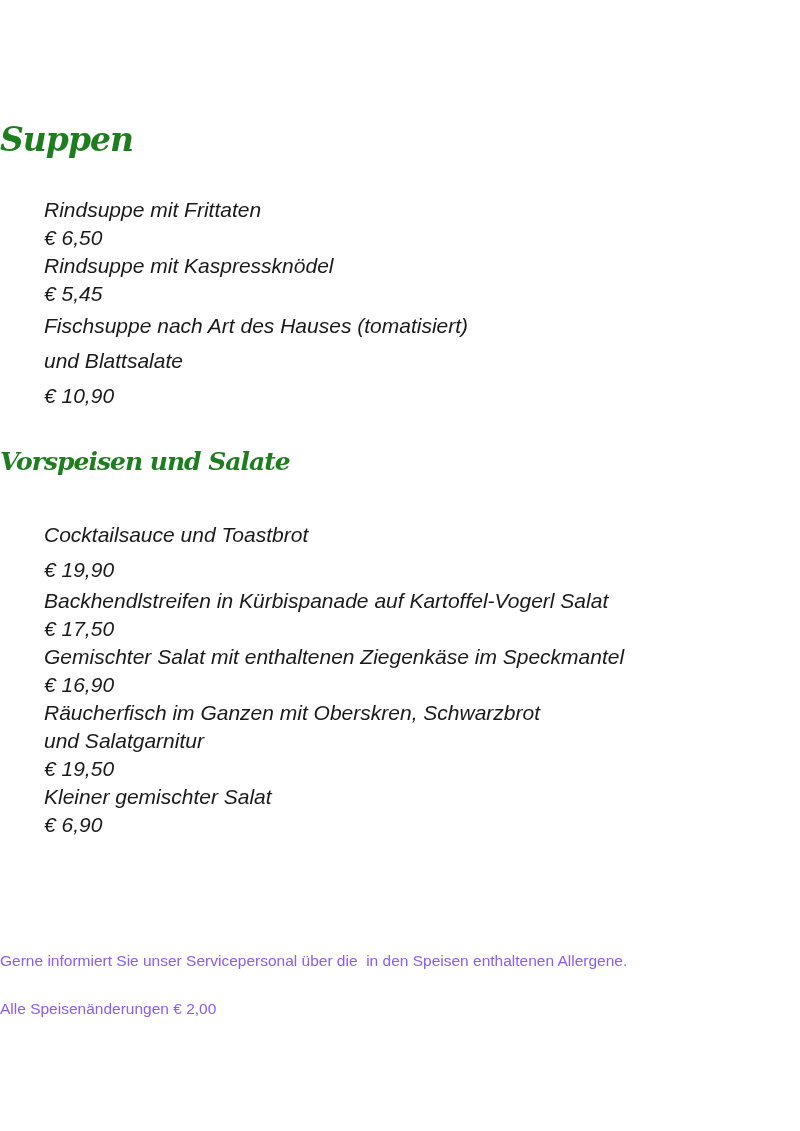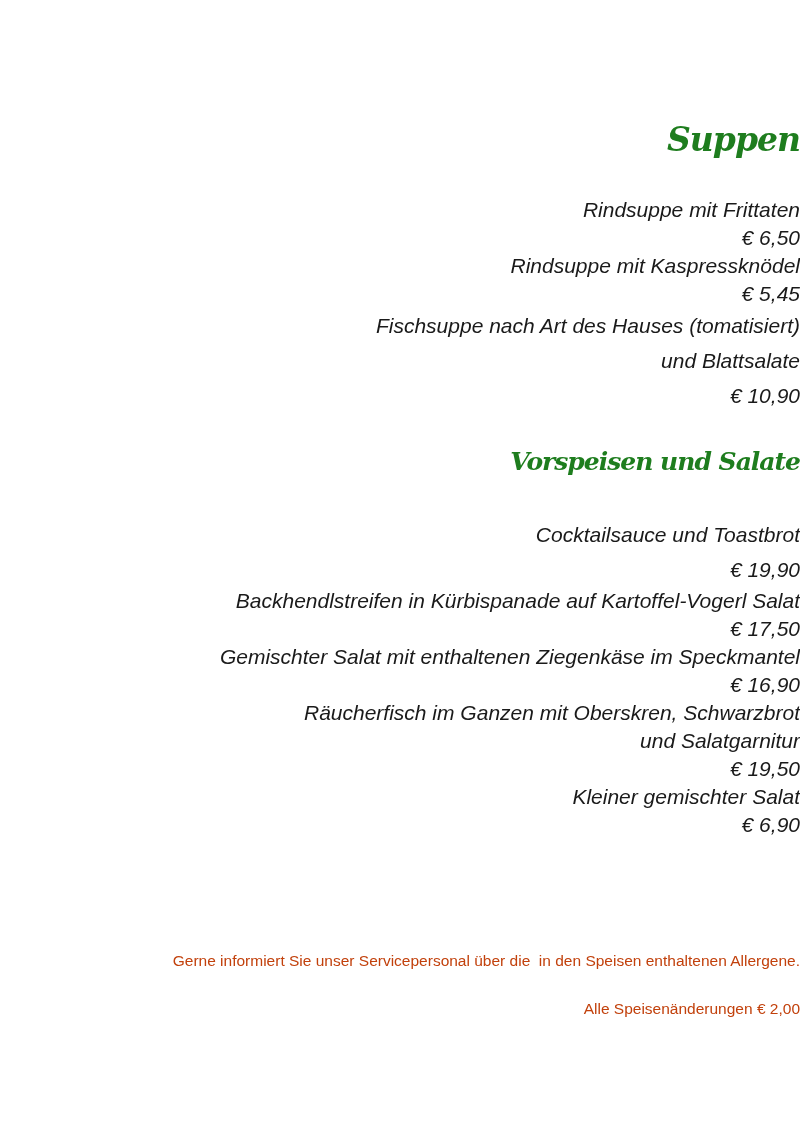--- a/index.html
+++ b/index.html
@@ -8,21 +8,21 @@
     background: #ffffff;
   }
   .page {
     position: relative;
     width: 800px;
     height: 1024px;
     margin: 0 auto;
     background: #ffffff;
     overflow: hidden;
     font-family: "Liberation Sans", sans-serif;
-    text-align: right;
+    text-align: left;
     color: #1a1a1a;
   }
   .section-title {
     font-family: "DejaVu Serif", serif;
     font-style: italic;
     font-weight: 700;
     color: #1e7d1e;
     font-size: 33px;
     letter-spacing: -1px;
     line-height: 1.2;
@@ -39,29 +39,29 @@
     font-size: 25px;
   }
   .menu-line {
     font-style: italic;
     font-size: 21px;
     line-height: 28px;
     white-space: pre-wrap;
   }
   .group-tight .menu-line { line-height: 28px; }
   .group-loose .menu-line { line-height: 35px; }
-  .group { margin: 0; }
+  .group { margin: 0; padding-left: 44px; }
   .footer {
     position: absolute;
     left: 0;
     right: 0;
     top: 951px;
     font-size: 15.5px;
     line-height: 20px;
-    color: #c2410c;
+    color: #8b5cf6;
   }
   .footer-line { white-space: pre-wrap; }
   .footer-line + .footer-line { margin-top: 28px; }
 </style>
 </head>
 <body>
 
 <div class="page">
 
   <h1 class="section-title title-suppen">Suppen</h1>

